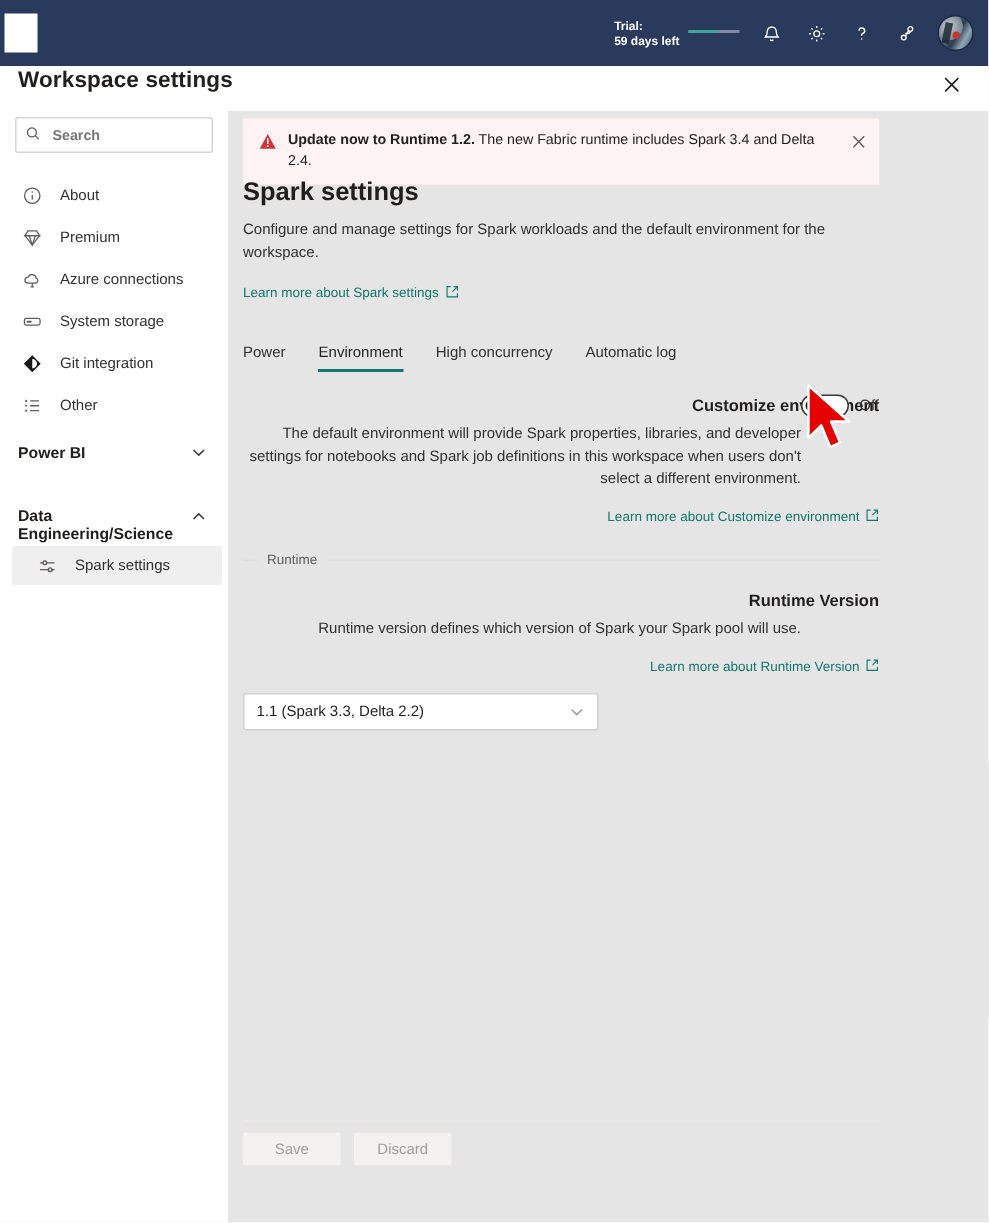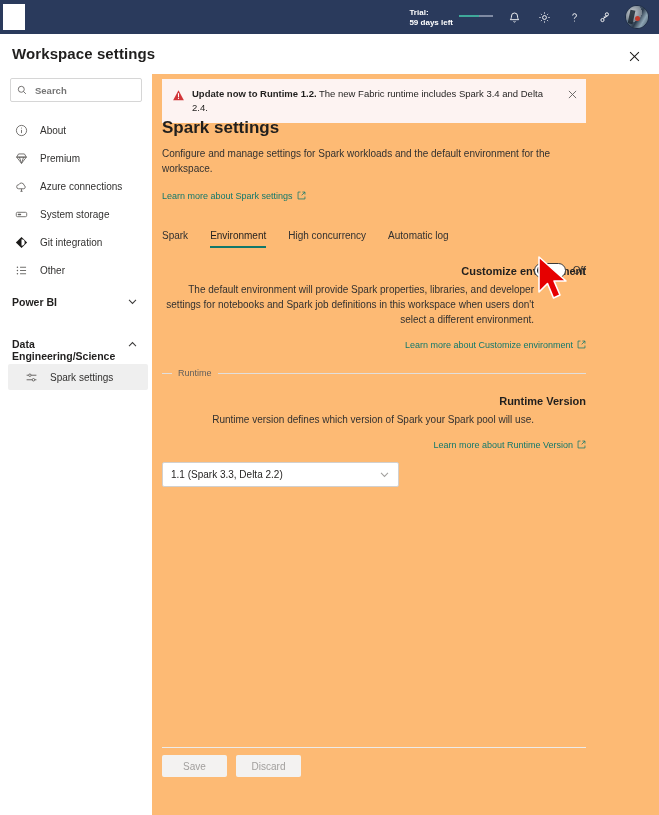--- a/index.html
+++ b/index.html
@@ -13,21 +13,21 @@
   #app {
     position: relative;
     width: 659px; height: 815px;
     overflow: hidden;
     background: #ffffff;
   }
 
   
   .topbar {
     position: absolute; top: 0; left: 0;
-    width: 659px; height: 34px;
+    width: 659px; height: 44px;
     background: #2a3a5c;
     display: flex; align-items: center;
   }
   .topbar-logo-slot {
     width: 22px; height: 26px;
     background: #ffffff;
     margin-left: 3px;
     flex: 0 0 auto;
   }
   .topbar-right {
@@ -168,21 +168,21 @@
     cursor: pointer;
     border-radius: 2px;
   }
   .nav-subitem.selected { background: #efefef; }
   .nav-subitem .nav-label { margin-left: 10px; color: #323130; }
 
   
   .main {
     position: absolute; left: 152px; top: 74px;
     width: 507px; height: 741px;
-    background: #fdba74;
+    background: #e5e5e5;
   }
   .banner {
     position: absolute; left: 10px; top: 5px;
     width: 424px;
     background: #fdf3f2;
     padding: 8px 8px 8px 10px;
     display: flex; align-items: flex-start;
   }
   .banner-icon { flex: 0 0 auto; margin-top: 1px; margin-right: 7px; }
   .banner-text {
@@ -524,21 +524,21 @@
           <svg width="9" height="9" viewBox="0 0 12 12" fill="none" stroke="#11786b" stroke-width="1">
             <path d="M4.6 1.4H1.4v9.2h9.2V7.4"></path>
               <path d="M7.2 1.4h3.4v3.4"></path>
               <path d="M10.6 1.4L6.2 5.8"></path>
           </svg>
         </span>
       </a>
 
       
       <div class="tabs">
-        <div class="tab">Spark</div>
+        <div class="tab">Power</div>
         <div class="tab active">Environment</div>
         <div class="tab">High concurrency</div>
         <div class="tab">Automatic log</div>
       </div>
 
       
       <div class="section">
         <div class="section-h">Customize environment</div>
 
         <div class="toggle-row">

